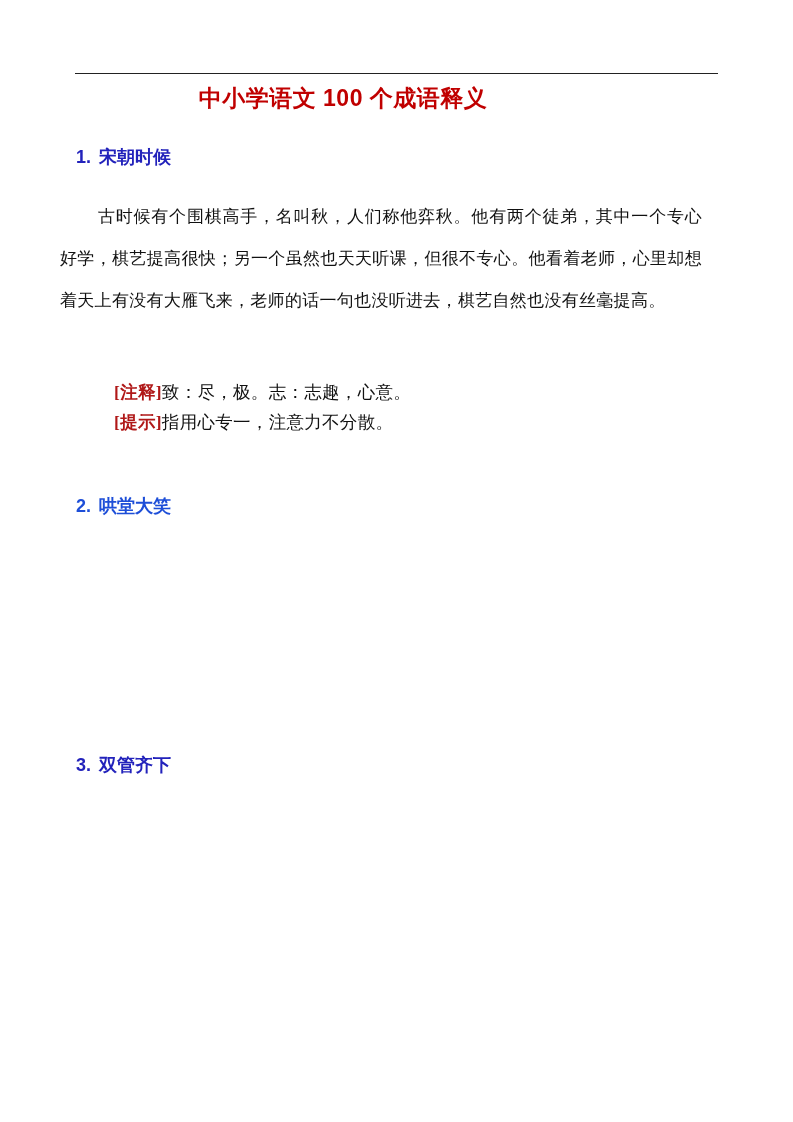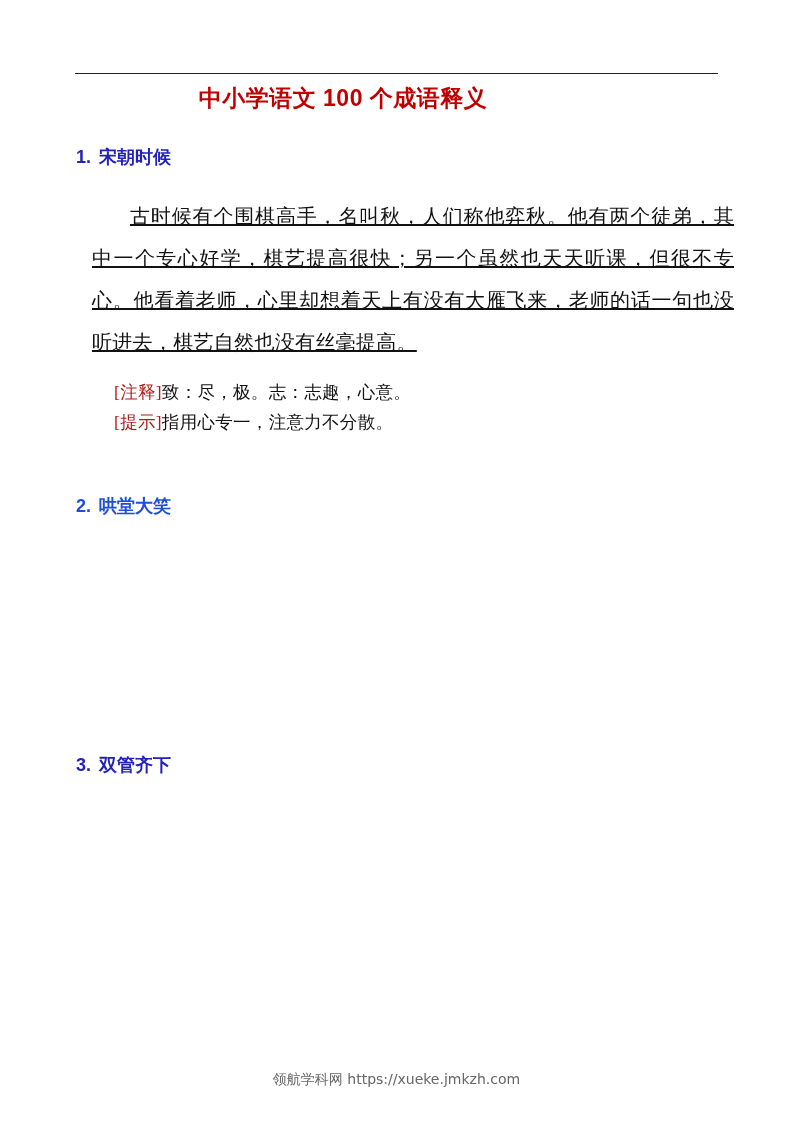--- a/index.html
+++ b/index.html
@@ -8,24 +8,24 @@
   .page { position: absolute; left: 0; top: 0; width: 793px; height: 1122px; }
   .top-rule { position: absolute; left: 75px; top: 73px; width: 643px; height: 0;
               border-top: 1.5px solid #222; }
   .doc-title { position: absolute; left: 0; top: 82px; width: 686px; text-align: center;
                font-family: "Liberation Sans", "DejaVu Sans", sans-serif; font-weight: bold;
                font-size: 23px; line-height: 32px; letter-spacing: 0.5px; }
   .section-heading { position: absolute; left: 76px;
                font-family: "Liberation Sans", "DejaVu Sans", sans-serif; font-weight: bold;
                font-size: 18px; line-height: 24px; }
   .section-heading .num { margin-right: 8px; }
-  .para { position: absolute; left: 92px; width: 642px; font-size: 20px;
-          line-height: 42px; text-align: justify; text-indent: 38px; letter-spacing: 0.3px; text-decoration: underline; }
+  .para { position: absolute; left: 60px; width: 642px; font-size: 17px;
+          line-height: 42px; text-align: justify; text-indent: 38px; letter-spacing: 0.3px; }
   .note { position: absolute; left: 114px; font-size: 17.5px; line-height: 28px; letter-spacing: 0.3px; }
-  .note .tag { font-weight: normal; font-family: "Liberation Serif", "DejaVu Serif", serif; }
+  .note .tag { font-weight: bold; font-family: "Liberation Serif", "DejaVu Serif", serif; }
   .footer { position: absolute; left: 0; top: 1068px; width: 793px; text-align: center;
             font-family: "DejaVu Sans", "Liberation Sans", sans-serif; font-size: 14px;
             color: #666; line-height: 22px; }
 </style>
 </head>
 <body>
 
 <div class="page">
   <div class="top-rule"></div>
 
@@ -43,14 +43,13 @@
   </div>
 
   <div class="section-heading" style="top:494px;color:#1d4ed8">
     <span class="num">2.</span><span>哄堂大笑</span>
   </div>
 
   <div class="section-heading" style="top:753px;color:#2222bb">
     <span class="num">3.</span><span>双管齐下</span>
   </div>
 
-  <div class="footer">领航学科网 https://xueke.jmkzh.com</div>
 </div>
 
 </body></html>

